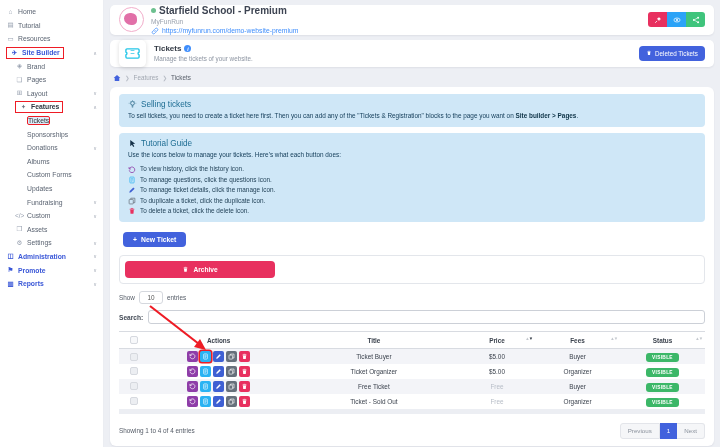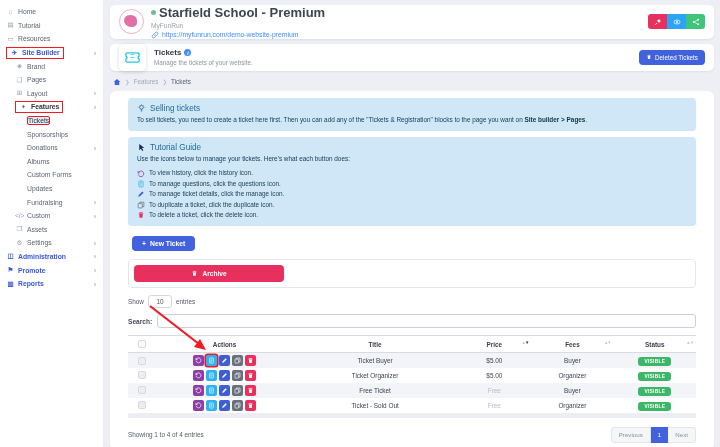--- a/index.html
+++ b/index.html
@@ -28,21 +28,21 @@
   
   .main { flex:1; padding:5px 6px 0 6px; display:flex; flex-direction:column; min-width:0; }
   .card { background:#fff; border-radius:5px; box-shadow:0 1px 2px rgba(25,35,60,.07); }
 
   .site-card { height:45px; display:flex; justify-content:space-between; align-items:center; padding:0 9px; margin-bottom:5px; }
   .site-left { display:flex; align-items:center; gap:7px; }
   .logo { width:25px; height:25px; border-radius:50%; border:1.5px solid #f2aecb; position:relative; flex:none; background:#fff; }
   .logo-inner { position:absolute; left:4px; top:5px; width:13px; height:12px; border-radius:50% 50% 40% 60%; background:#e170a8; }
   .site-name-row { display:flex; align-items:center; gap:3px; }
   .status-dot { width:5px; height:5px; border-radius:50%; background:#6cc08f; }
-  .site-name { font-size:13px; font-weight:bold; color:#3d4452; }
+  .site-name { font-size:10px; font-weight:bold; color:#3d4452; }
   .site-platform { font-size:6.6px; color:#9aa2ae; margin:1.5px 0 2px; }
   .site-url-row { display:flex; align-items:center; gap:3px; }
   .site-url { font-size:6.8px; color:#3f8efc; text-decoration:none; }
   .btn-group { display:flex; }
   .sq { width:19px; height:15px; border:none; display:flex; align-items:center; justify-content:center; cursor:pointer; padding:0; }
   .sq svg { width:8px; height:8px; }
   .sq.red { background:#e8305f; border-radius:3px 0 0 3px; }
   .sq.blu { background:#2ba3f7; }
   .sq.grn { background:#3fc47c; border-radius:0 3px 3px 0; }
 
@@ -56,21 +56,21 @@
   .tc-sub { font-size:6.3px; color:#8d95a2; margin-top:2px; }
   .deleted-btn { background:#4262dd; border:none; color:#fff; font-size:6.3px; padding:4px 7px; border-radius:4px; display:flex; align-items:center; gap:3px; cursor:pointer; font-family:inherit; }
   .deleted-btn svg { width:6px; height:6px; }
 
   .breadcrumb { display:flex; align-items:center; gap:4px; margin:4px 3px 5px; font-size:6.3px; }
   .breadcrumb svg { width:8px; height:8px; }
   .crumb-sep { color:#b8bdc6; font-size:5.5px; }
   .crumb-muted { color:#a2a8b2; }
   .crumb-cur { color:#555c67; }
 
-  .main-card { flex:1; padding:7px 18px; border-radius:6px; margin-bottom:20px; }
+  .main-card { flex:1; padding:7px 9px; border-radius:6px; margin-bottom:20px; }
   .info-box { background:#cfe7f7; border-radius:4px; padding:6px 9px; margin-bottom:6px; }
   .info-title { display:flex; align-items:center; gap:4px; font-size:8.2px; color:#1e6d93; }
   .info-title svg { width:9px; height:9px; }
   .info-body { font-size:6.4px; color:#17405c; margin-top:3.5px; line-height:1.4; }
   .info-body b { color:#0e3347; }
   .guide-list { margin-top:4px; }
   .guide-row { display:flex; align-items:center; gap:4px; line-height:1.62; }
   .guide-ic { width:8px; height:8px; display:inline-flex; flex:none; }
   .guide-ic svg { width:8px; height:8px; }
   .guide-tx { font-size:6.4px; color:#1c3c52; }

